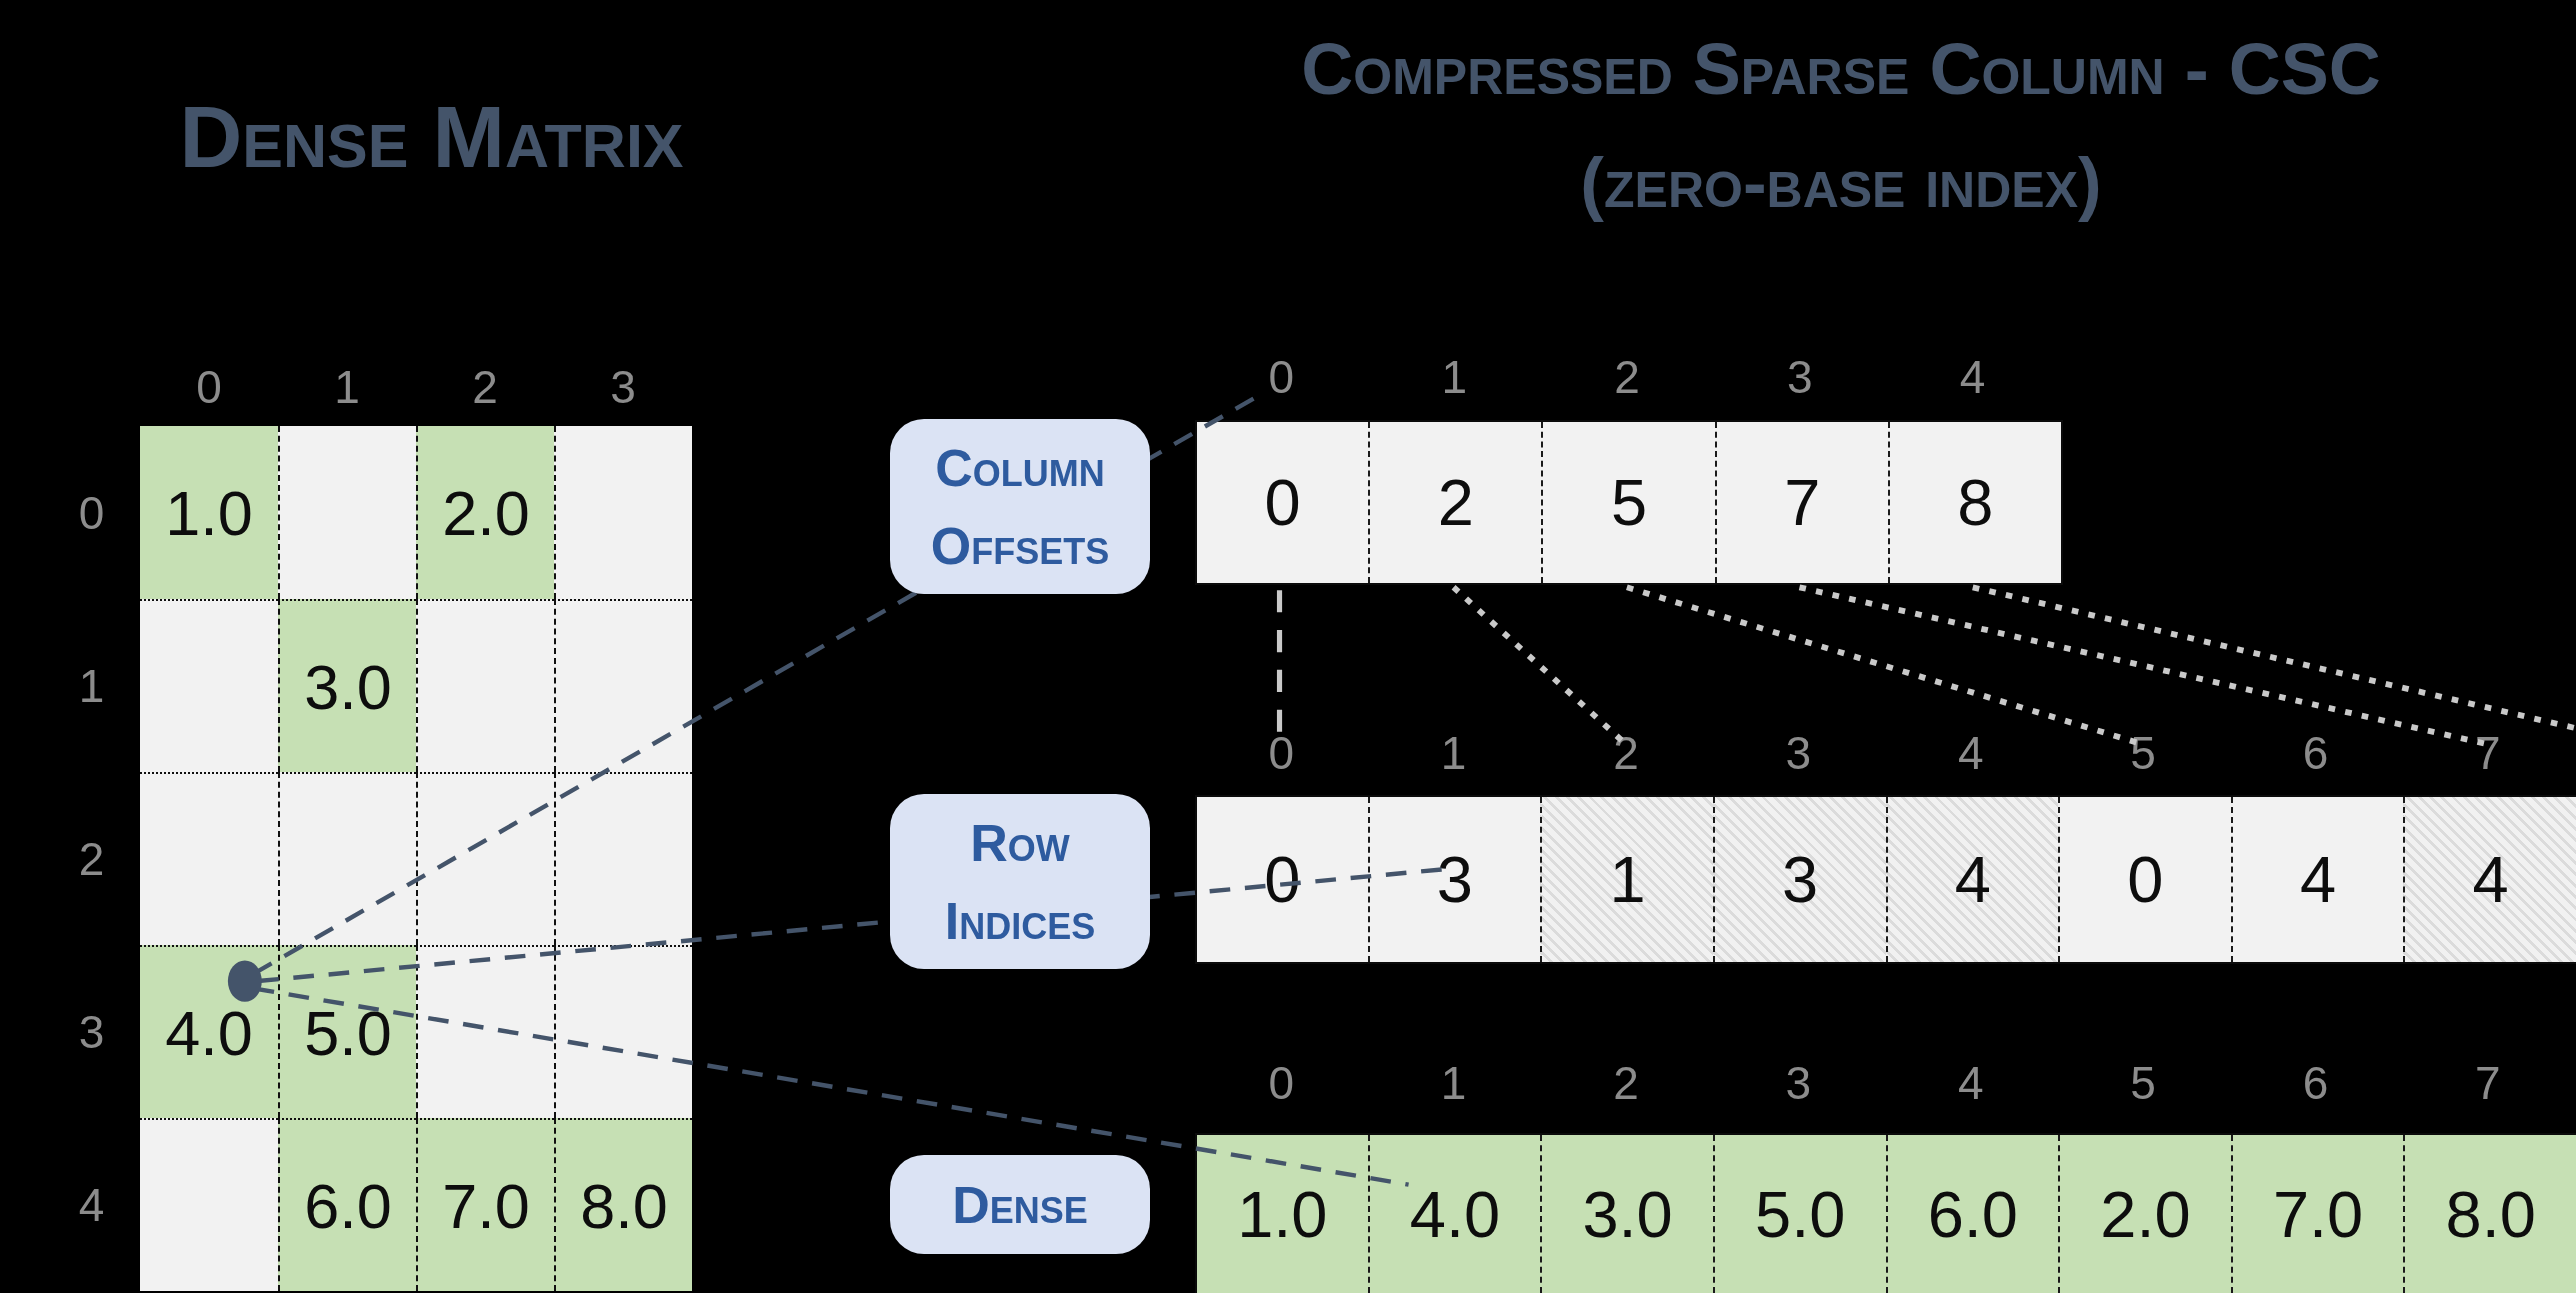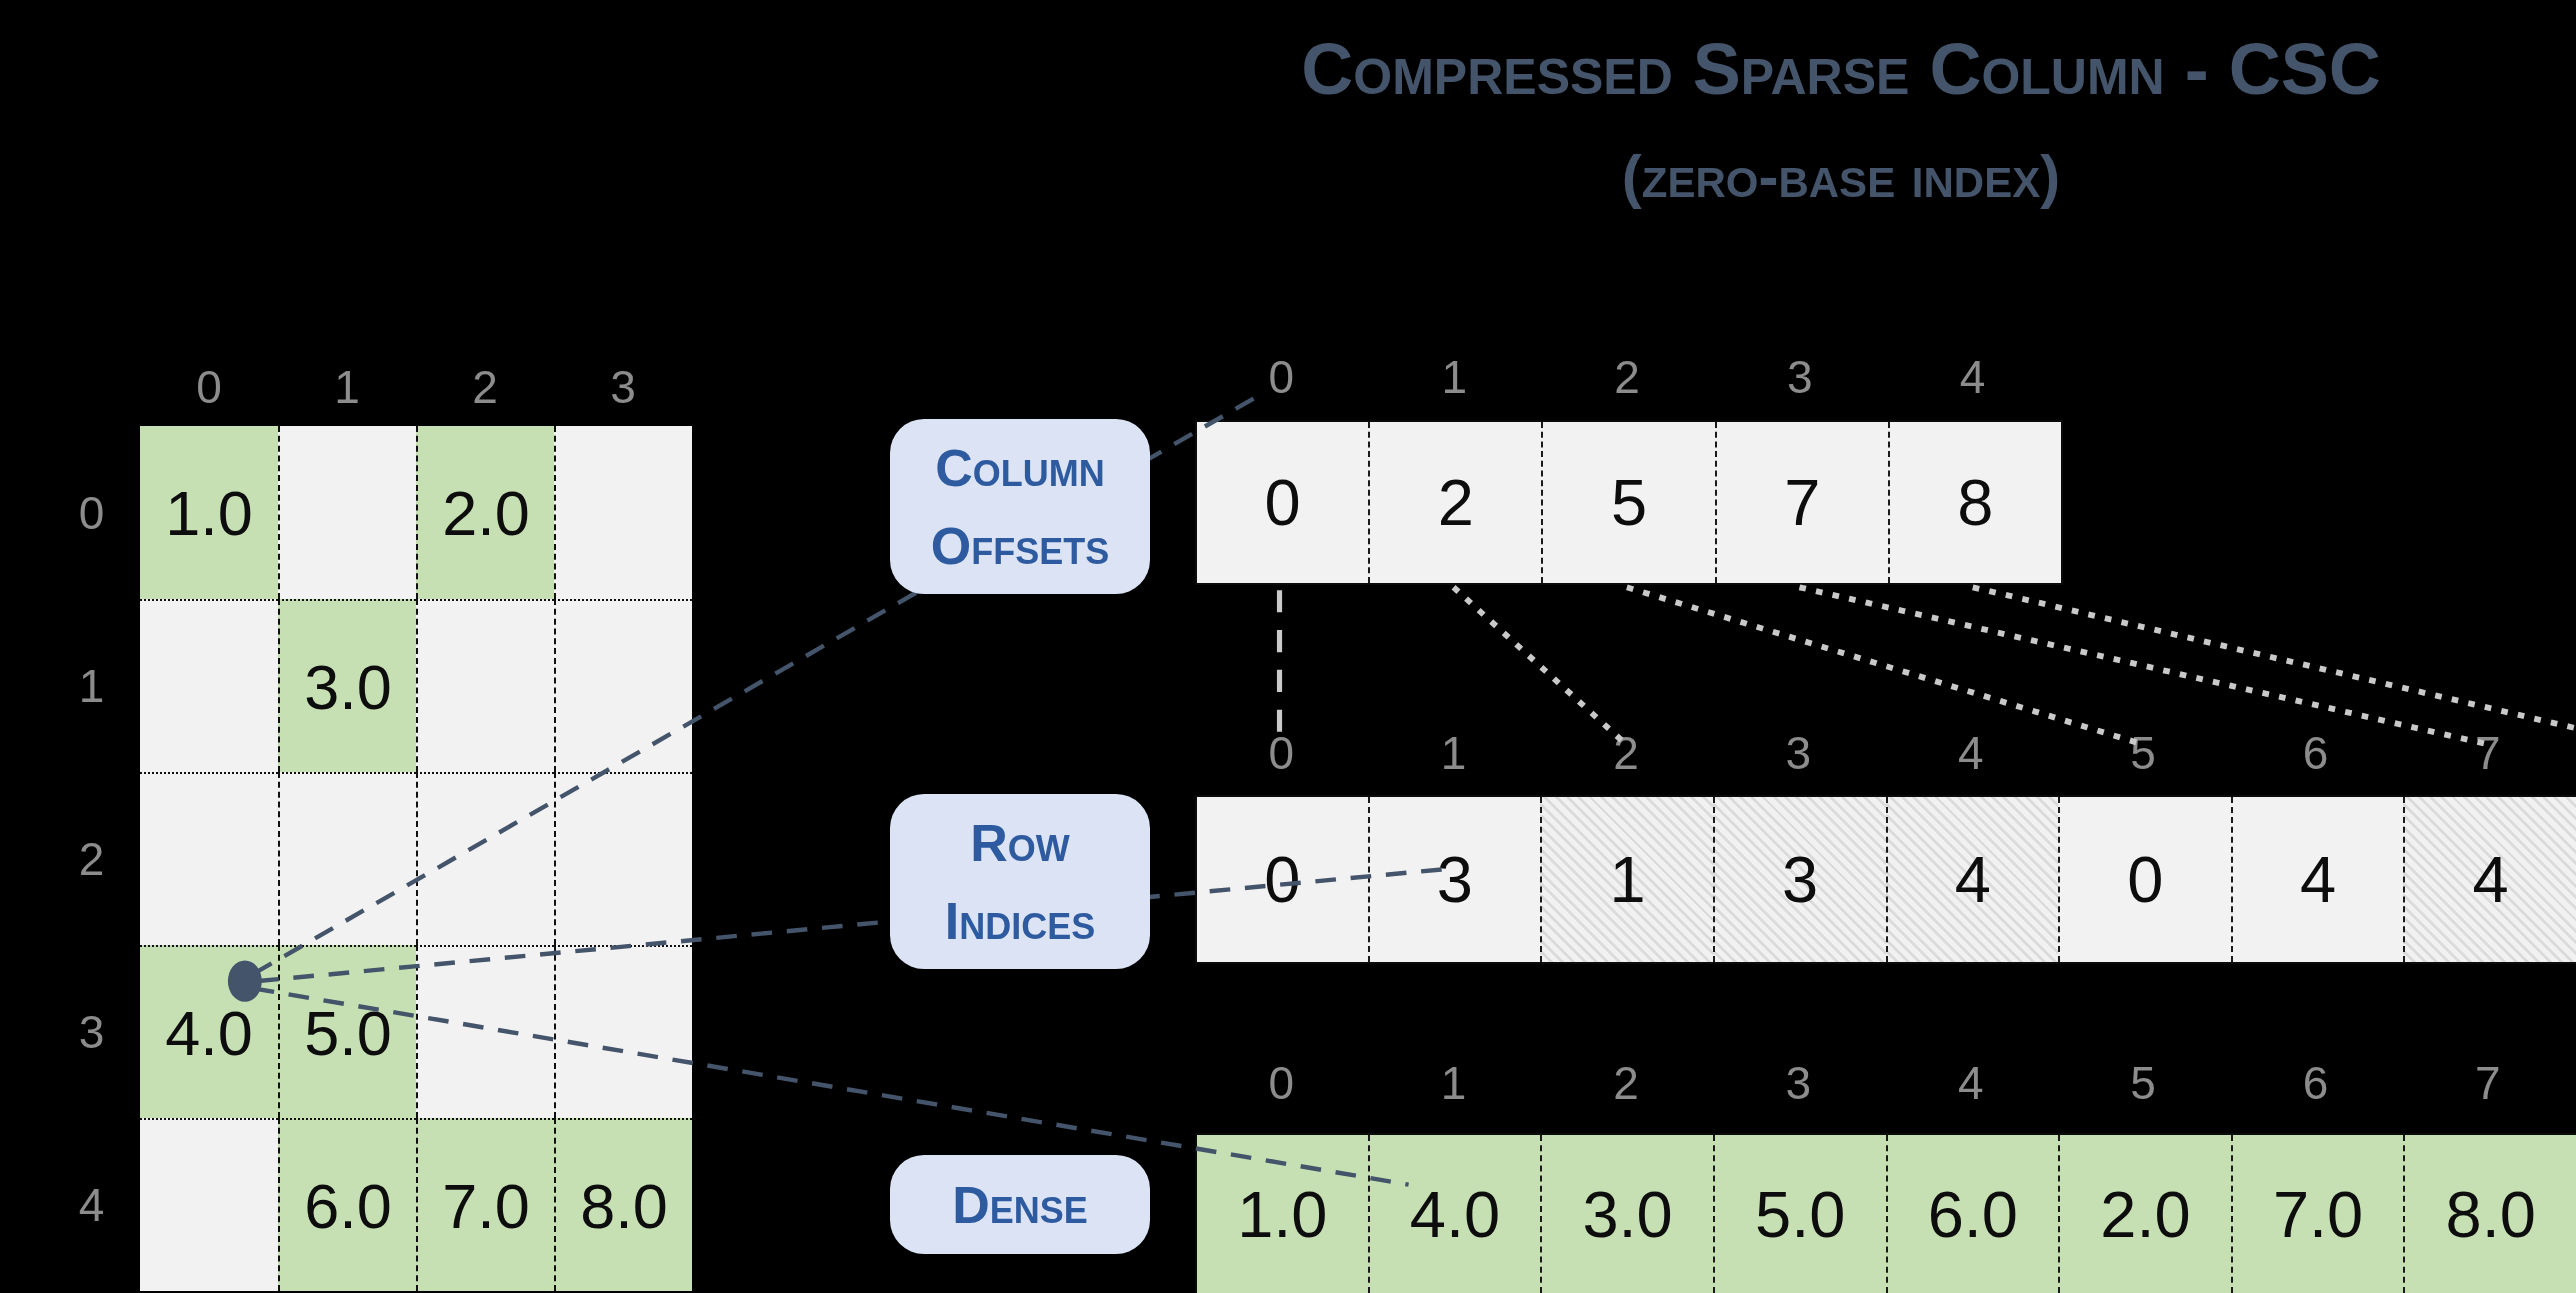--- a/index.html
+++ b/index.html
@@ -3,21 +3,21 @@
 <meta charset="utf-8">
 <style>
   html,body { margin:0; padding:0; background:#000; }
   .canvas {
     position:relative; width:2576px; height:1294px; background:#000;
     overflow:hidden; font-family:"Liberation Sans", sans-serif;
   }
   .title { position:absolute; color:#44546A; font-weight:bold; font-variant:small-caps; text-align:center; white-space:nowrap; }
   #title-dense  { left:107px;  top:87px; width:649px;  font-size:87px; }
   #title-csc1   { left:1106px; top:28px;  width:1470px; font-size:72px; }
-  #title-csc2   { left:1106px; top:142px; width:1470px; font-size:60px; }
+  #title-csc2   { left:1106px; top:142px; width:1470px; font-size:71px; }
 
   
   #dm-grid { position:absolute; left:140px; top:426px; width:552px; height:865px;
              display:grid; grid-template-columns:repeat(4,1fr); grid-template-rows:repeat(5,1fr); z-index:1; }
   .dm-cell { background:#F2F2F2; display:flex; align-items:center; justify-content:center;
              font-size:63px; color:#0d0d0d; }
   .dm-cell.green { background:#C6E0B4; }
   .dm-cell.bl { border-left:2.2px dashed #101010; }
   .dm-cell.bt { border-top:2.2px dotted #101010; }
 
@@ -54,20 +54,21 @@
   #box-rowidx  { top:794px; height:175px; }
   #box-values  { top:1155px; height:99px; }
 
   #connectors { position:absolute; left:0; top:0; z-index:2; pointer-events:none; }
 </style>
 </head>
 <body>
 
 <div class="canvas">
 
+  <div class="title" id="title-dense">Dense Matrix</div>
   <div class="title" id="title-csc1">Compressed Sparse Column - CSC</div>
   <div class="title" id="title-csc2">(zero-base index)</div>
 
   <div id="dm-collabels">
       <div class="glabel">0</div>
       <div class="glabel">1</div>
       <div class="glabel">2</div>
       <div class="glabel">3</div>
     </div>
   <div id="dm-rowlabels">

